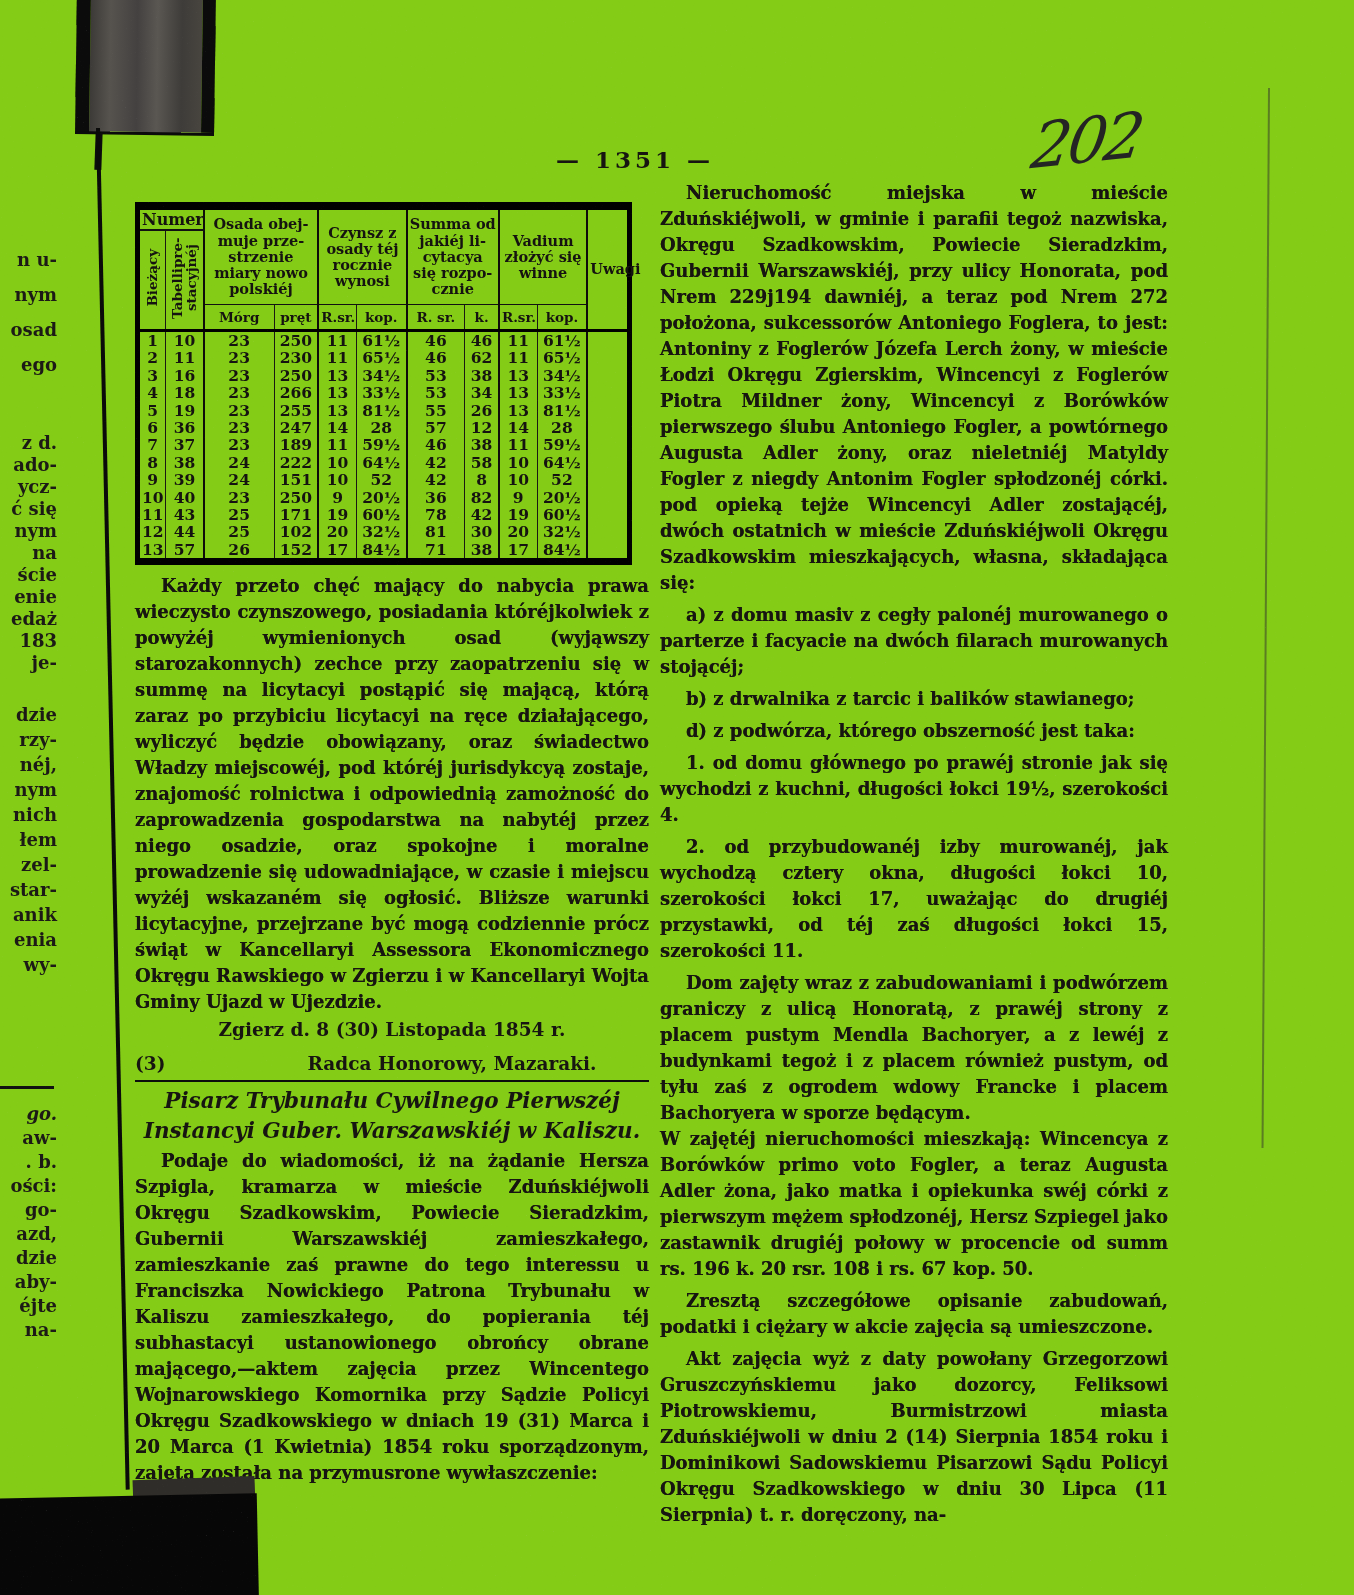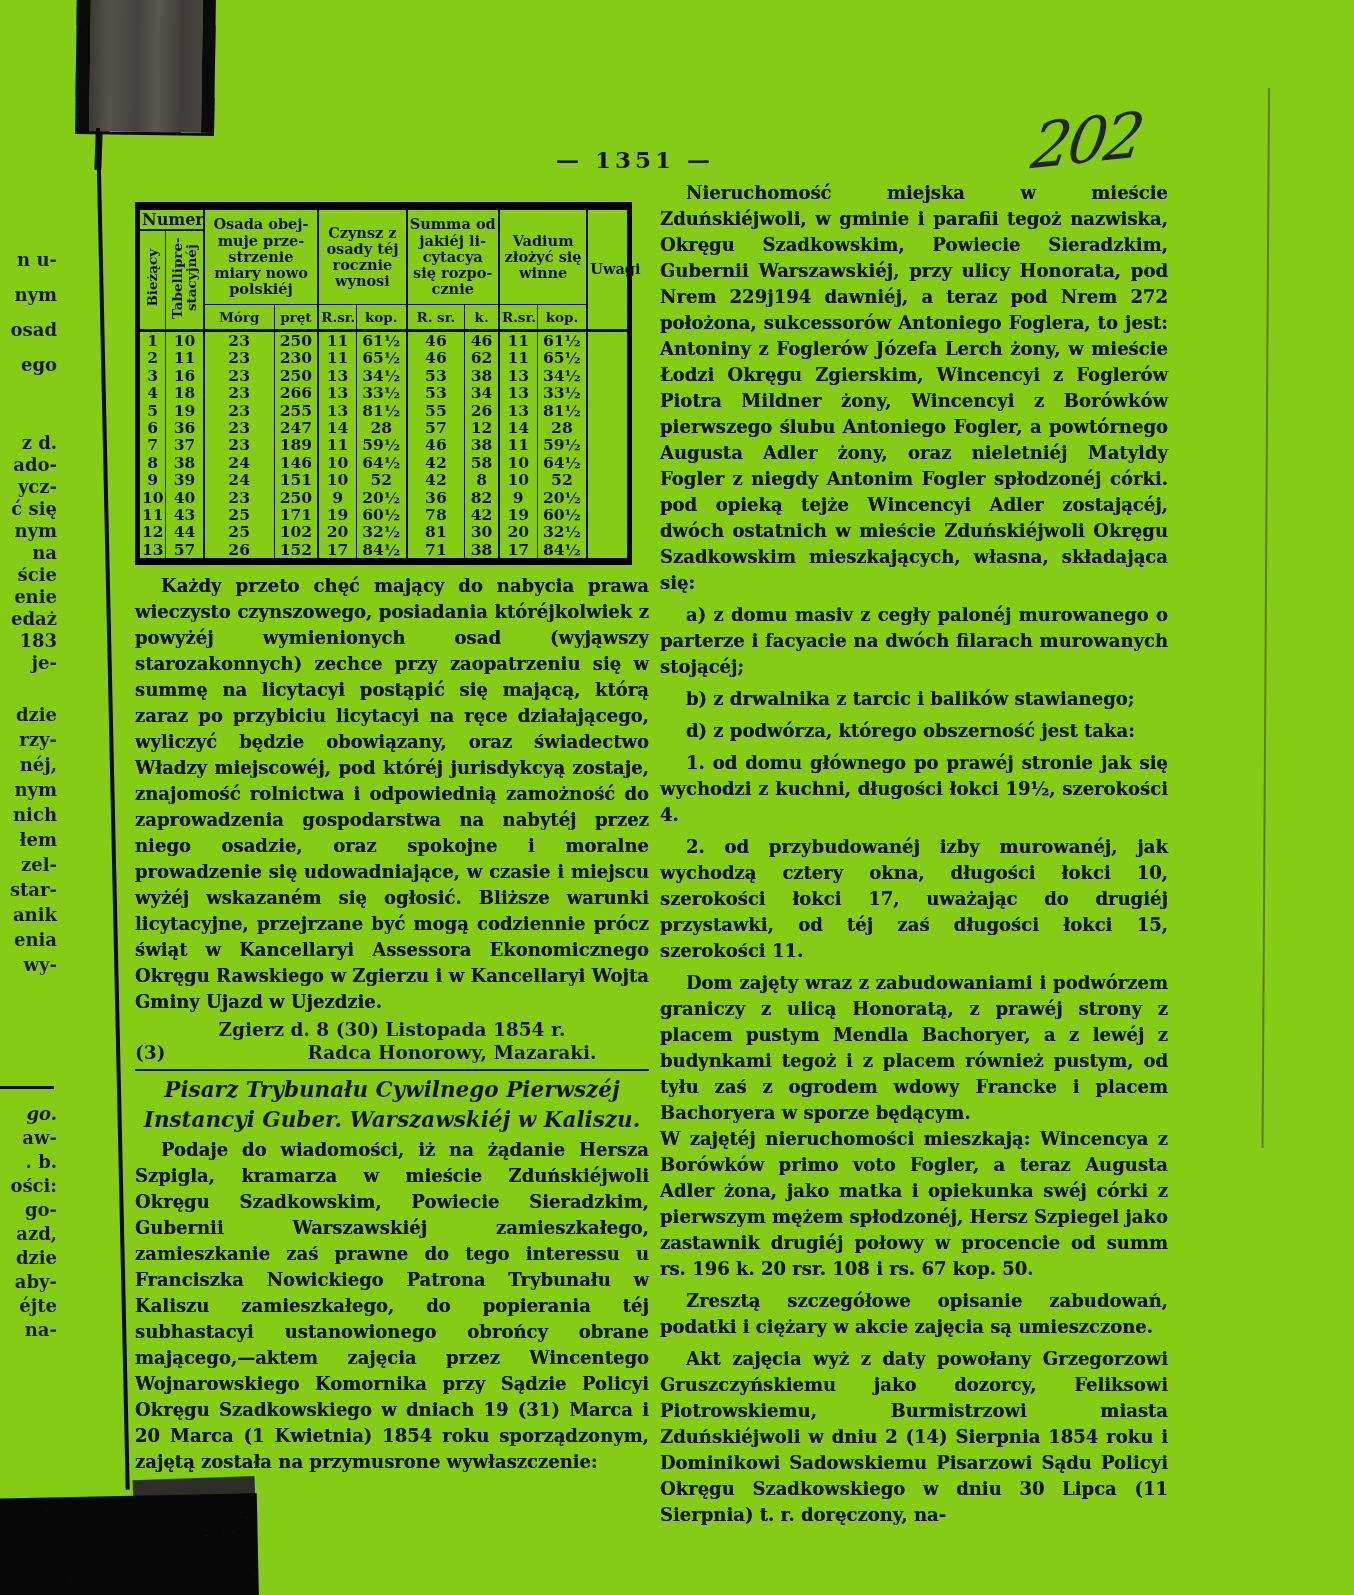--- a/index.html
+++ b/index.html
@@ -66,21 +66,21 @@
   .vthick{border-left:2.2px solid #0f0d0a;}
   tbody td:nth-child(2){border-left:1.2px solid #1b1913;}
   tbody td:nth-child(3),tbody td:nth-child(5),tbody td:nth-child(7),
   tbody td:nth-child(9),tbody td:nth-child(11){border-left:2.2px solid #0f0d0a;}
   tbody td:nth-child(4),tbody td:nth-child(6),tbody td:nth-child(8),
   tbody td:nth-child(10){border-left:1.2px solid #1b1913;}
   
   .dateline{text-align:center;font-size:18.5px;font-weight:bold;margin:4px 0 0;}
   .sigrow{display:flex;align-items:baseline;font-size:18.5px;font-weight:bold;margin-top:2px;}
   .sigrow .ref{width:120px;text-align:left;}
-  .sigrow .sig{flex:1;text-align:center;}
+  .sigrow .sig{flex:1;text-align:center;margin-top:11px;}
   .col-rule{border:none;border-top:2.5px solid #0c0c0c;margin:6px 0 4px;}
   .sec-title{font-style:italic;font-weight:bold;text-align:center;font-size:21.5px;line-height:30px;margin:0;}
   
   .col-right p{margin:0;}
   .p-space{margin-top:6px !important;}
 </style>
 </head>
 <body>
 
 <div class="page">
@@ -272,21 +272,21 @@
             <td>46</td>
             <td>38</td>
             <td>11</td>
             <td>59½</td>
             <td></td>
           </tr>
           <tr>
             <td>8</td>
             <td>38</td>
             <td>24</td>
-            <td>146</td>
+            <td>222</td>
             <td>10</td>
             <td>64½</td>
             <td>42</td>
             <td>58</td>
             <td>10</td>
             <td>64½</td>
             <td></td>
           </tr>
           <tr>
             <td>9</td>

